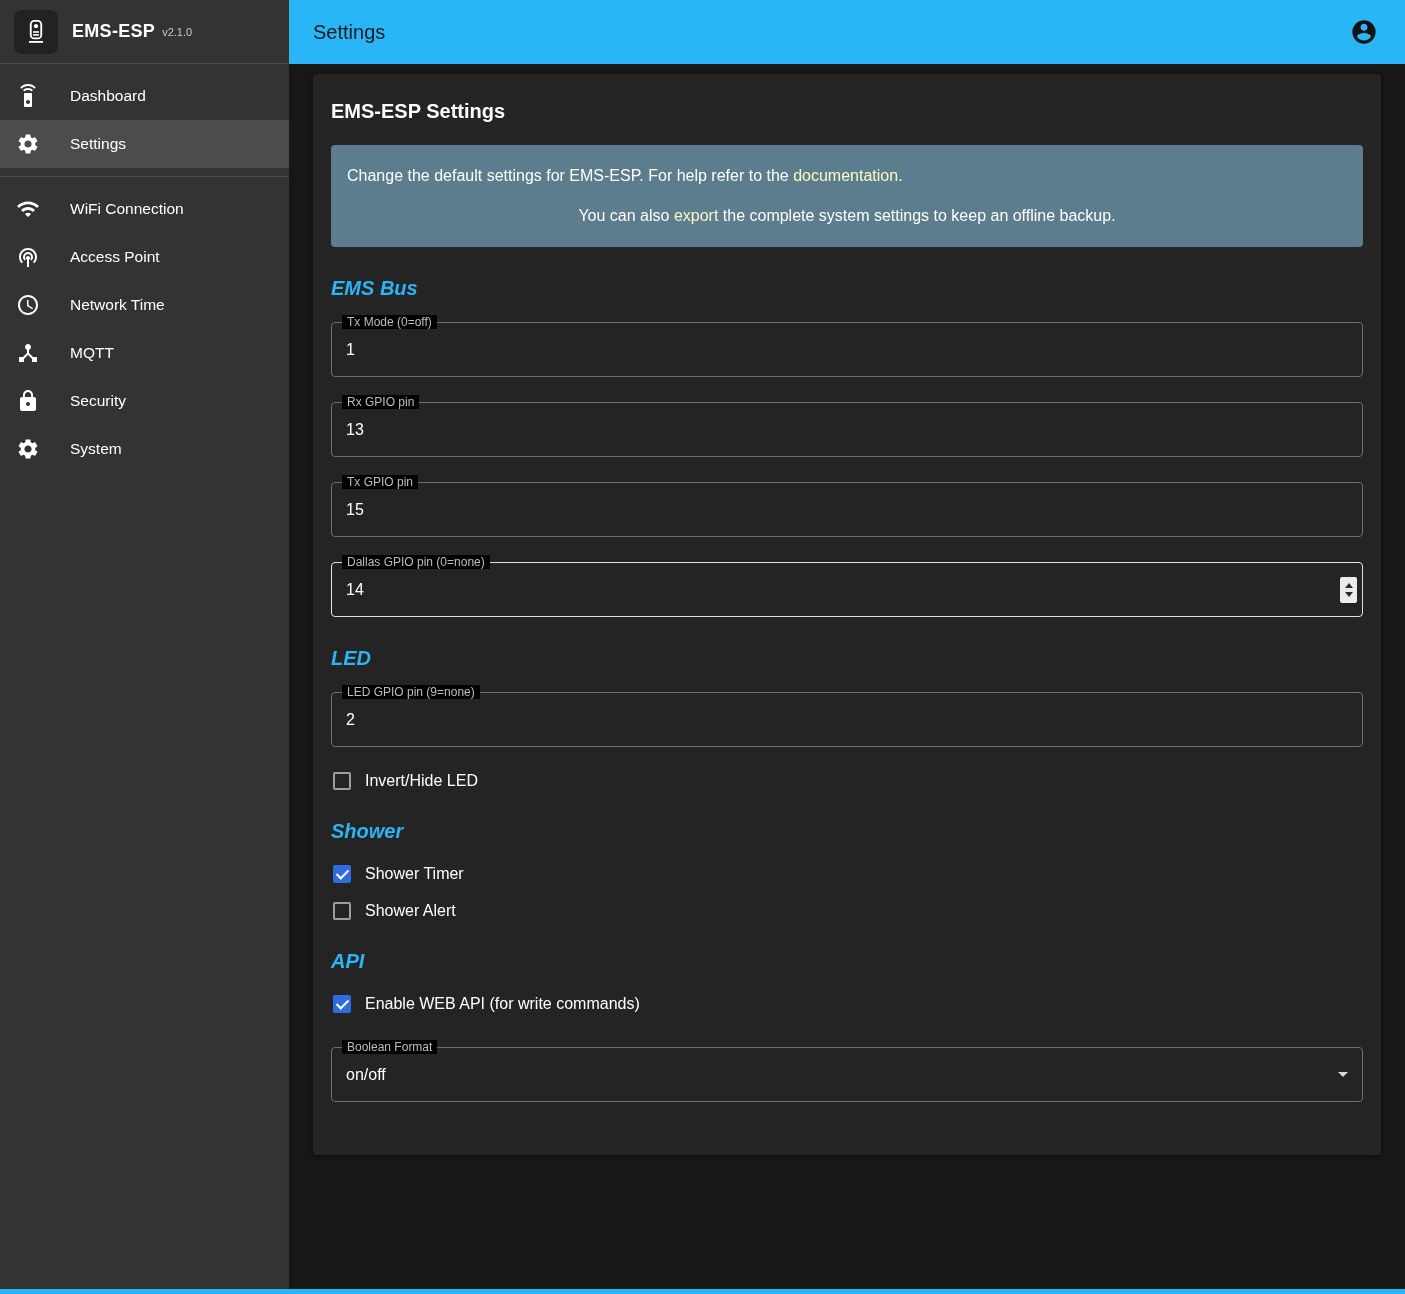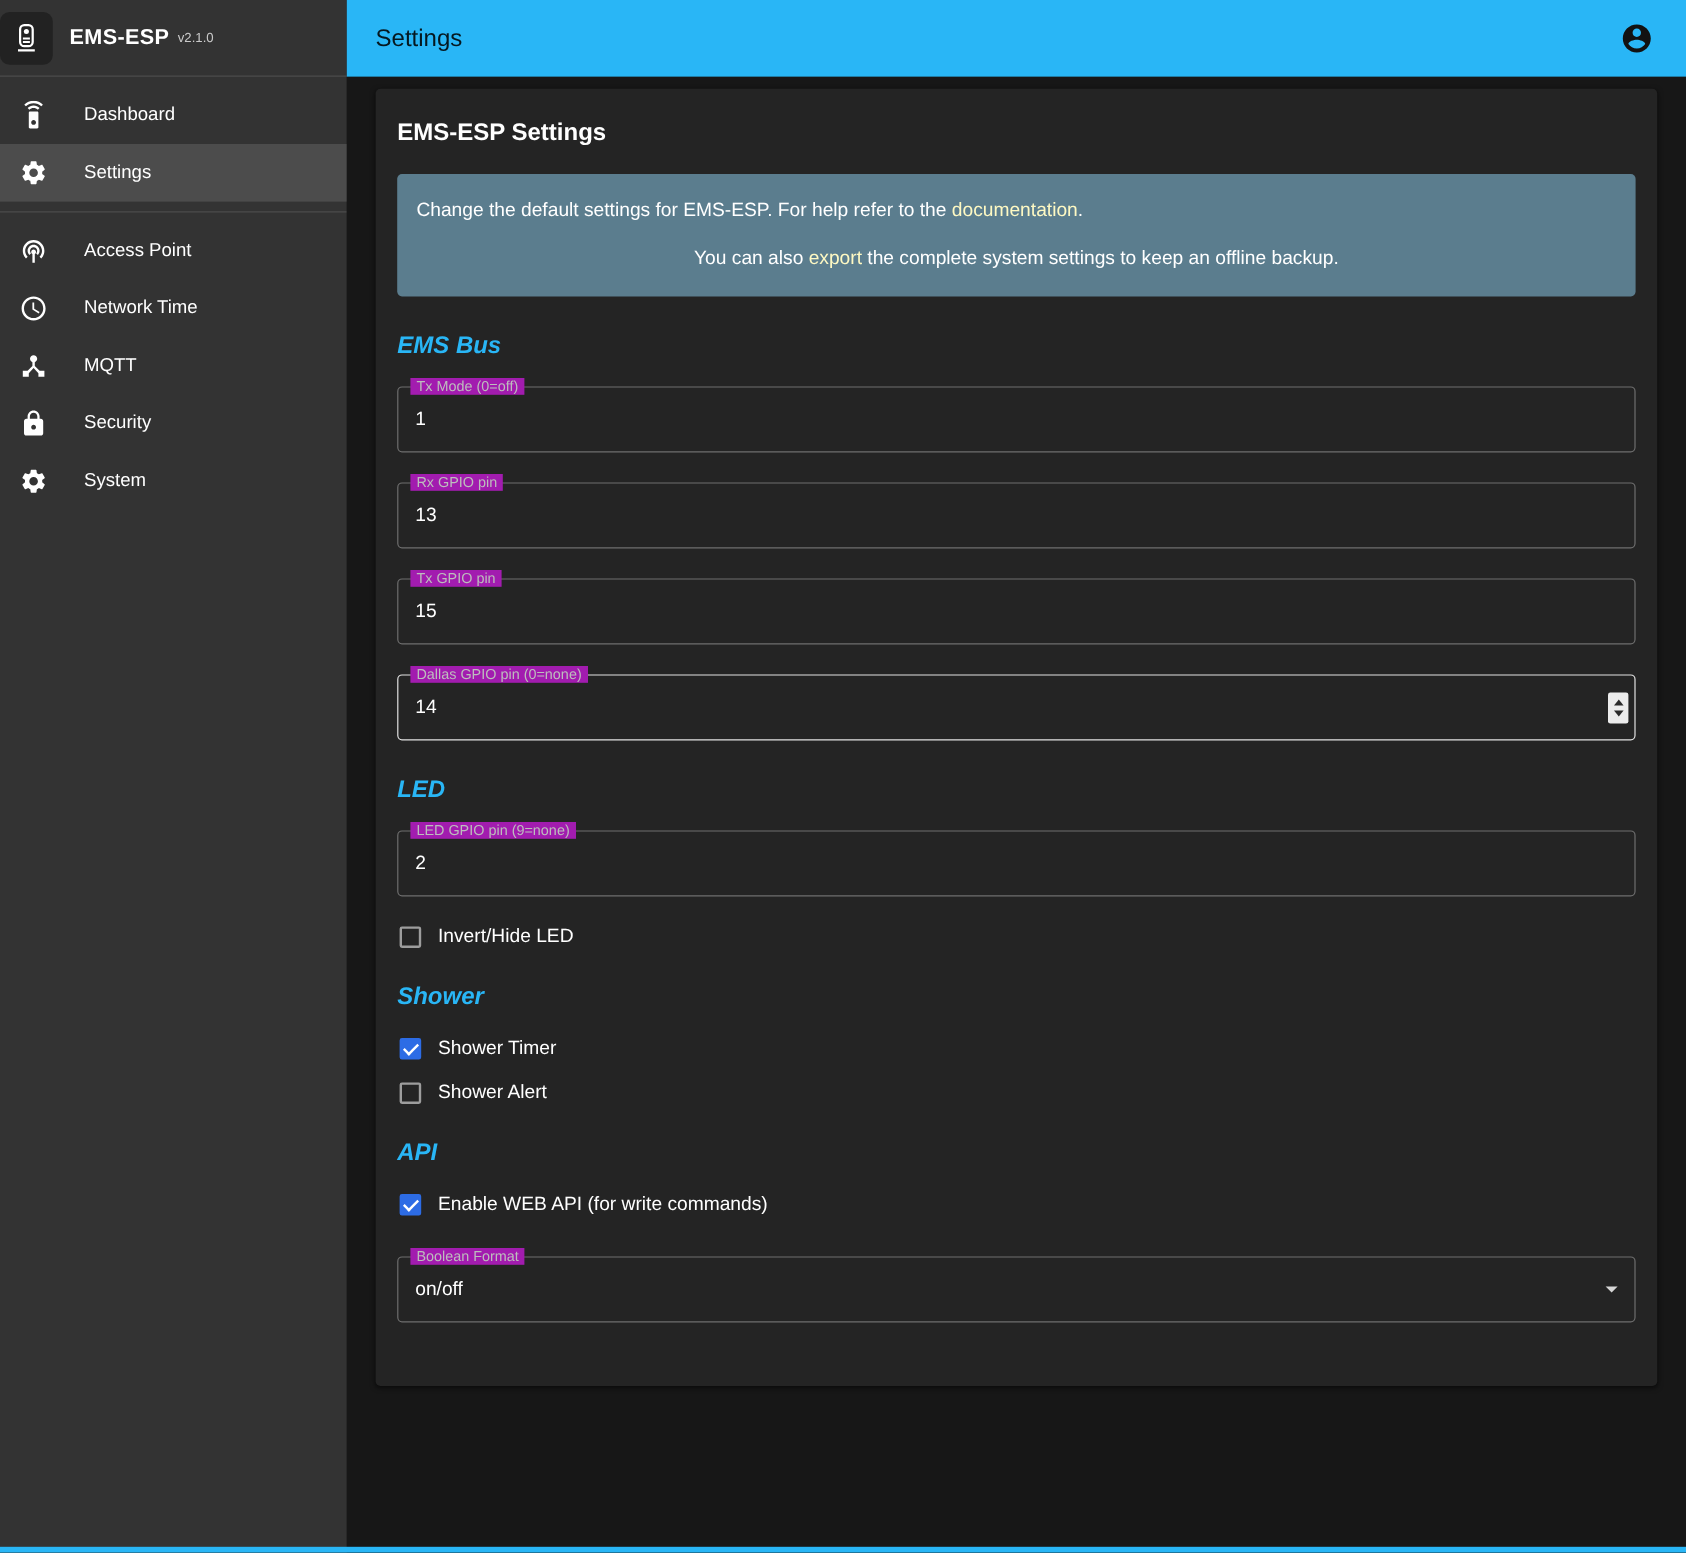--- a/index.html
+++ b/index.html
@@ -7,21 +7,21 @@
   body {
     width:1405px; height:1294px; overflow:hidden;
     background:#171717;
     font-family:"Liberation Sans", sans-serif;
     color:#fff;
   }
   .app { display:flex; height:100%; position:relative; }
 
   
   .sidebar { width:289px; flex:none; background:#333333; display:flex; flex-direction:column; }
-  .sidebar-header { height:64px; flex:none; display:flex; align-items:center; padding:0 0;
+  .sidebar-header { height:64px; flex:none; display:flex; align-items:center; padding:0 14px;
     border-bottom:1px solid rgba(255,255,255,0.12); }
   .logo-box { width:44px; height:44px; background:#222222; border-radius:8px;
     display:flex; align-items:center; justify-content:center; margin-right:14px; }
   .app-name { font-weight:700; font-size:18px; letter-spacing:.3px; }
   .app-version { font-size:11px; color:#c9c9c9; margin-left:7px; }
   .nav { padding:8px 0; }
   .nav-item { height:48px; display:flex; align-items:center; padding:0 16px; cursor:pointer; }
   .nav-item.selected { background:#4c4c4c; }
   .nav-icon { width:24px; height:24px; margin-right:30px; display:flex; align-items:center; justify-content:center; }
   .nav-icon svg { width:24px; height:24px; fill:#ffffff; }
@@ -47,21 +47,21 @@
     line-height:1.5; margin-bottom:30px; color:#fff; }
   .info-box p { margin:0; }
   .info-box p + p { margin-top:16px;text-align:center; }
   .link { color:#fef9c3; cursor:pointer; text-decoration:none; }
 
   .section-title { color:#29b6f6; font-size:20px; font-weight:700; margin:30px 0 22px;font-style:italic; }
 
   .field { position:relative; border:1px solid #6e6e6e; border-radius:4px; height:55px;
     margin-bottom:25px; display:flex; align-items:center; }
   .field.focused { border-color:#e2e2e2; }
-  .field-label { position:absolute; top:-8px; left:10px; background:#a21caf; padding:0 5px;
+  .field-label { position:absolute; top:-8px; left:10px; background:#000000; padding:0 5px;
     font-size:12px; color:#bdbdbd; line-height:14px; }
   .field-input { background:none; border:none; outline:none; color:#fff; font-size:16px;
     font-family:inherit; padding:0 14px; width:100%; height:100%; }
   .select-value { color:#fff; font-size:16px; padding:0 14px; flex:1; }
   .dropdown-arrow { width:0; height:0; border-left:5px solid transparent; border-right:5px solid transparent;
     border-top:5px solid #d6d6d6; margin-right:14px; flex:none; }
   .spinner { position:absolute; right:5px; top:50%; transform:translateY(-50%);
     width:17px; height:26px; background:#ececec; border-radius:2px;
     display:flex; flex-direction:column; align-items:center; justify-content:center; gap:4px; cursor:pointer; }
   .spinner .arrow-up { width:0; height:0; border-left:4px solid transparent; border-right:4px solid transparent;
@@ -114,20 +114,28 @@
         <span class="nav-icon">
           <svg viewBox="0 0 24 24">
               <path d="M19.14 12.94c.04-.3.06-.61.06-.94 0-.32-.02-.64-.07-.94l2.03-1.58c.18-.14.23-.41.12-.61l-1.92-3.32c-.12-.22-.37-.29-.59-.22l-2.39.96c-.5-.38-1.03-.7-1.62-.94l-.36-2.54c-.04-.24-.24-.41-.48-.41h-3.84c-.24 0-.43.17-.47.41L9.25 5.35c-.59.24-1.13.57-1.62.94L5.24 5.33c-.22-.08-.47 0-.59.22L2.74 8.87c-.12.21-.08.47.12.61l2.03 1.58c-.05.3-.09.63-.09.94s.02.64.07.94l-2.03 1.58c-.18.14-.23.41-.12.61l1.92 3.32c.12.22.37.29.59.22l2.39-.96c.5.38 1.03.7 1.62.94l.36 2.54c.05.24.24.41.48.41h3.84c.24 0 .44-.17.47-.41l.36-2.54c.59-.24 1.13-.56 1.62-.94l2.39.96c.22.08.47 0 .59-.22l1.92-3.32c.12-.22.07-.47-.12-.61l-2.01-1.58zM12 15.6c-1.98 0-3.6-1.62-3.6-3.6s1.62-3.6 3.6-3.6 3.6 1.62 3.6 3.6-1.62 3.6-3.6 3.6z"></path>
             </svg>
         </span>
         <span class="nav-label">Settings</span>
       </div>
 
       <hr class="nav-divider">
 
+      <div class="nav-item">
+        <span class="nav-icon">
+          <svg viewBox="0 0 24 24">
+              <path d="M1 9l2 2c4.97-4.97 13.03-4.97 18 0l2-2C16.93 2.93 7.08 2.93 1 9zm8 8l3 3 3-3c-1.65-1.66-4.34-1.66-6 0zm-4-4l2 2c2.76-2.76 7.24-2.76 10 0l2-2C15.14 9.14 8.87 9.14 5 13z"></path>
+            </svg>
+        </span>
+        <span class="nav-label">WiFi Connection</span>
+      </div>
 
       <div class="nav-item">
         <span class="nav-icon">
           <svg viewBox="0 0 24 24">
               <path d="M12 11c-1.1 0-2 .9-2 2 0 .74.4 1.38 1 1.72V22h2v-7.28c.6-.35 1-.98 1-1.72 0-1.1-.9-2-2-2zm0-8C7.03 3 3 7.03 3 12c0 2.49 1.01 4.74 2.64 6.36l1.41-1.41C5.78 15.68 5 13.93 5 12c0-3.86 3.14-7 7-7s7 3.14 7 7c0 1.93-.78 3.68-2.05 4.95l1.41 1.41C19.99 16.74 21 14.49 21 12c0-4.97-4.03-9-9-9zm0 4c-2.76 0-5 2.24-5 5 0 1.38.56 2.63 1.46 3.54l1.41-1.41C9.33 13.55 9 12.81 9 12c0-1.66 1.34-3 3-3s3 1.34 3 3c0 .81-.33 1.55-.88 2.12l1.41 1.41C16.44 14.63 17 13.38 17 12c0-2.76-2.24-5-5-5z"></path>
             </svg>
         </span>
         <span class="nav-label">Access Point</span>
       </div>
 

